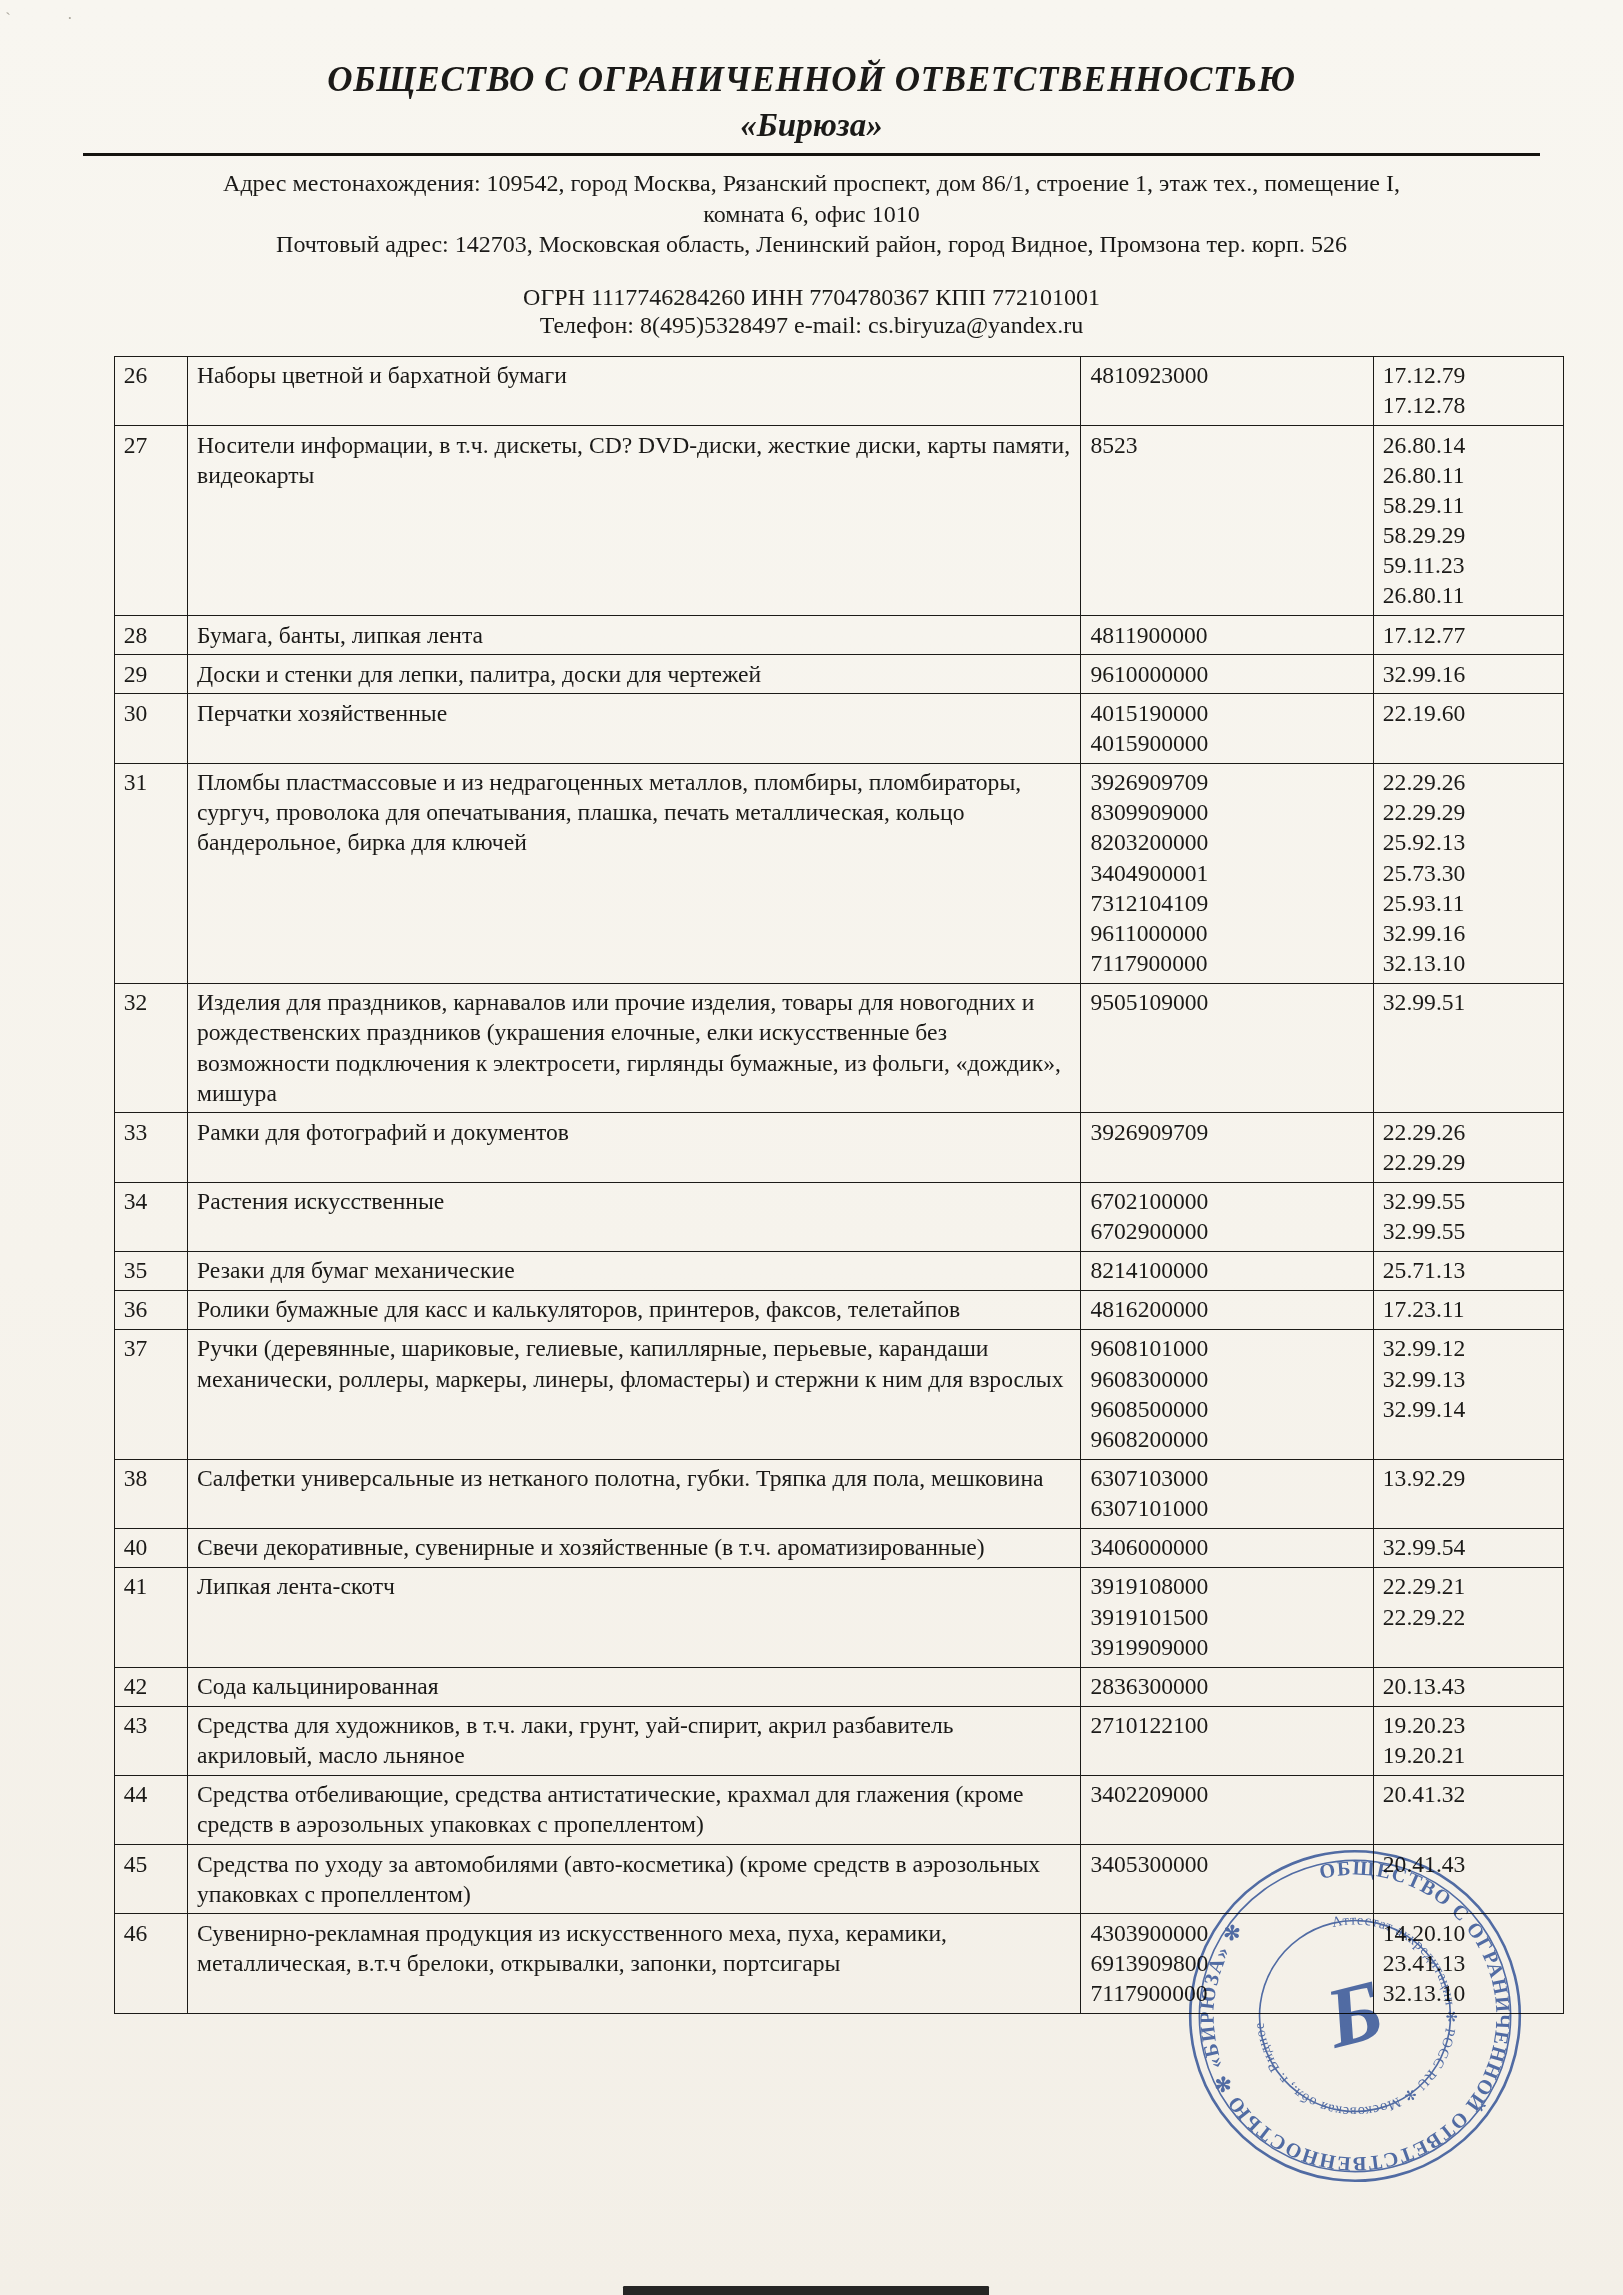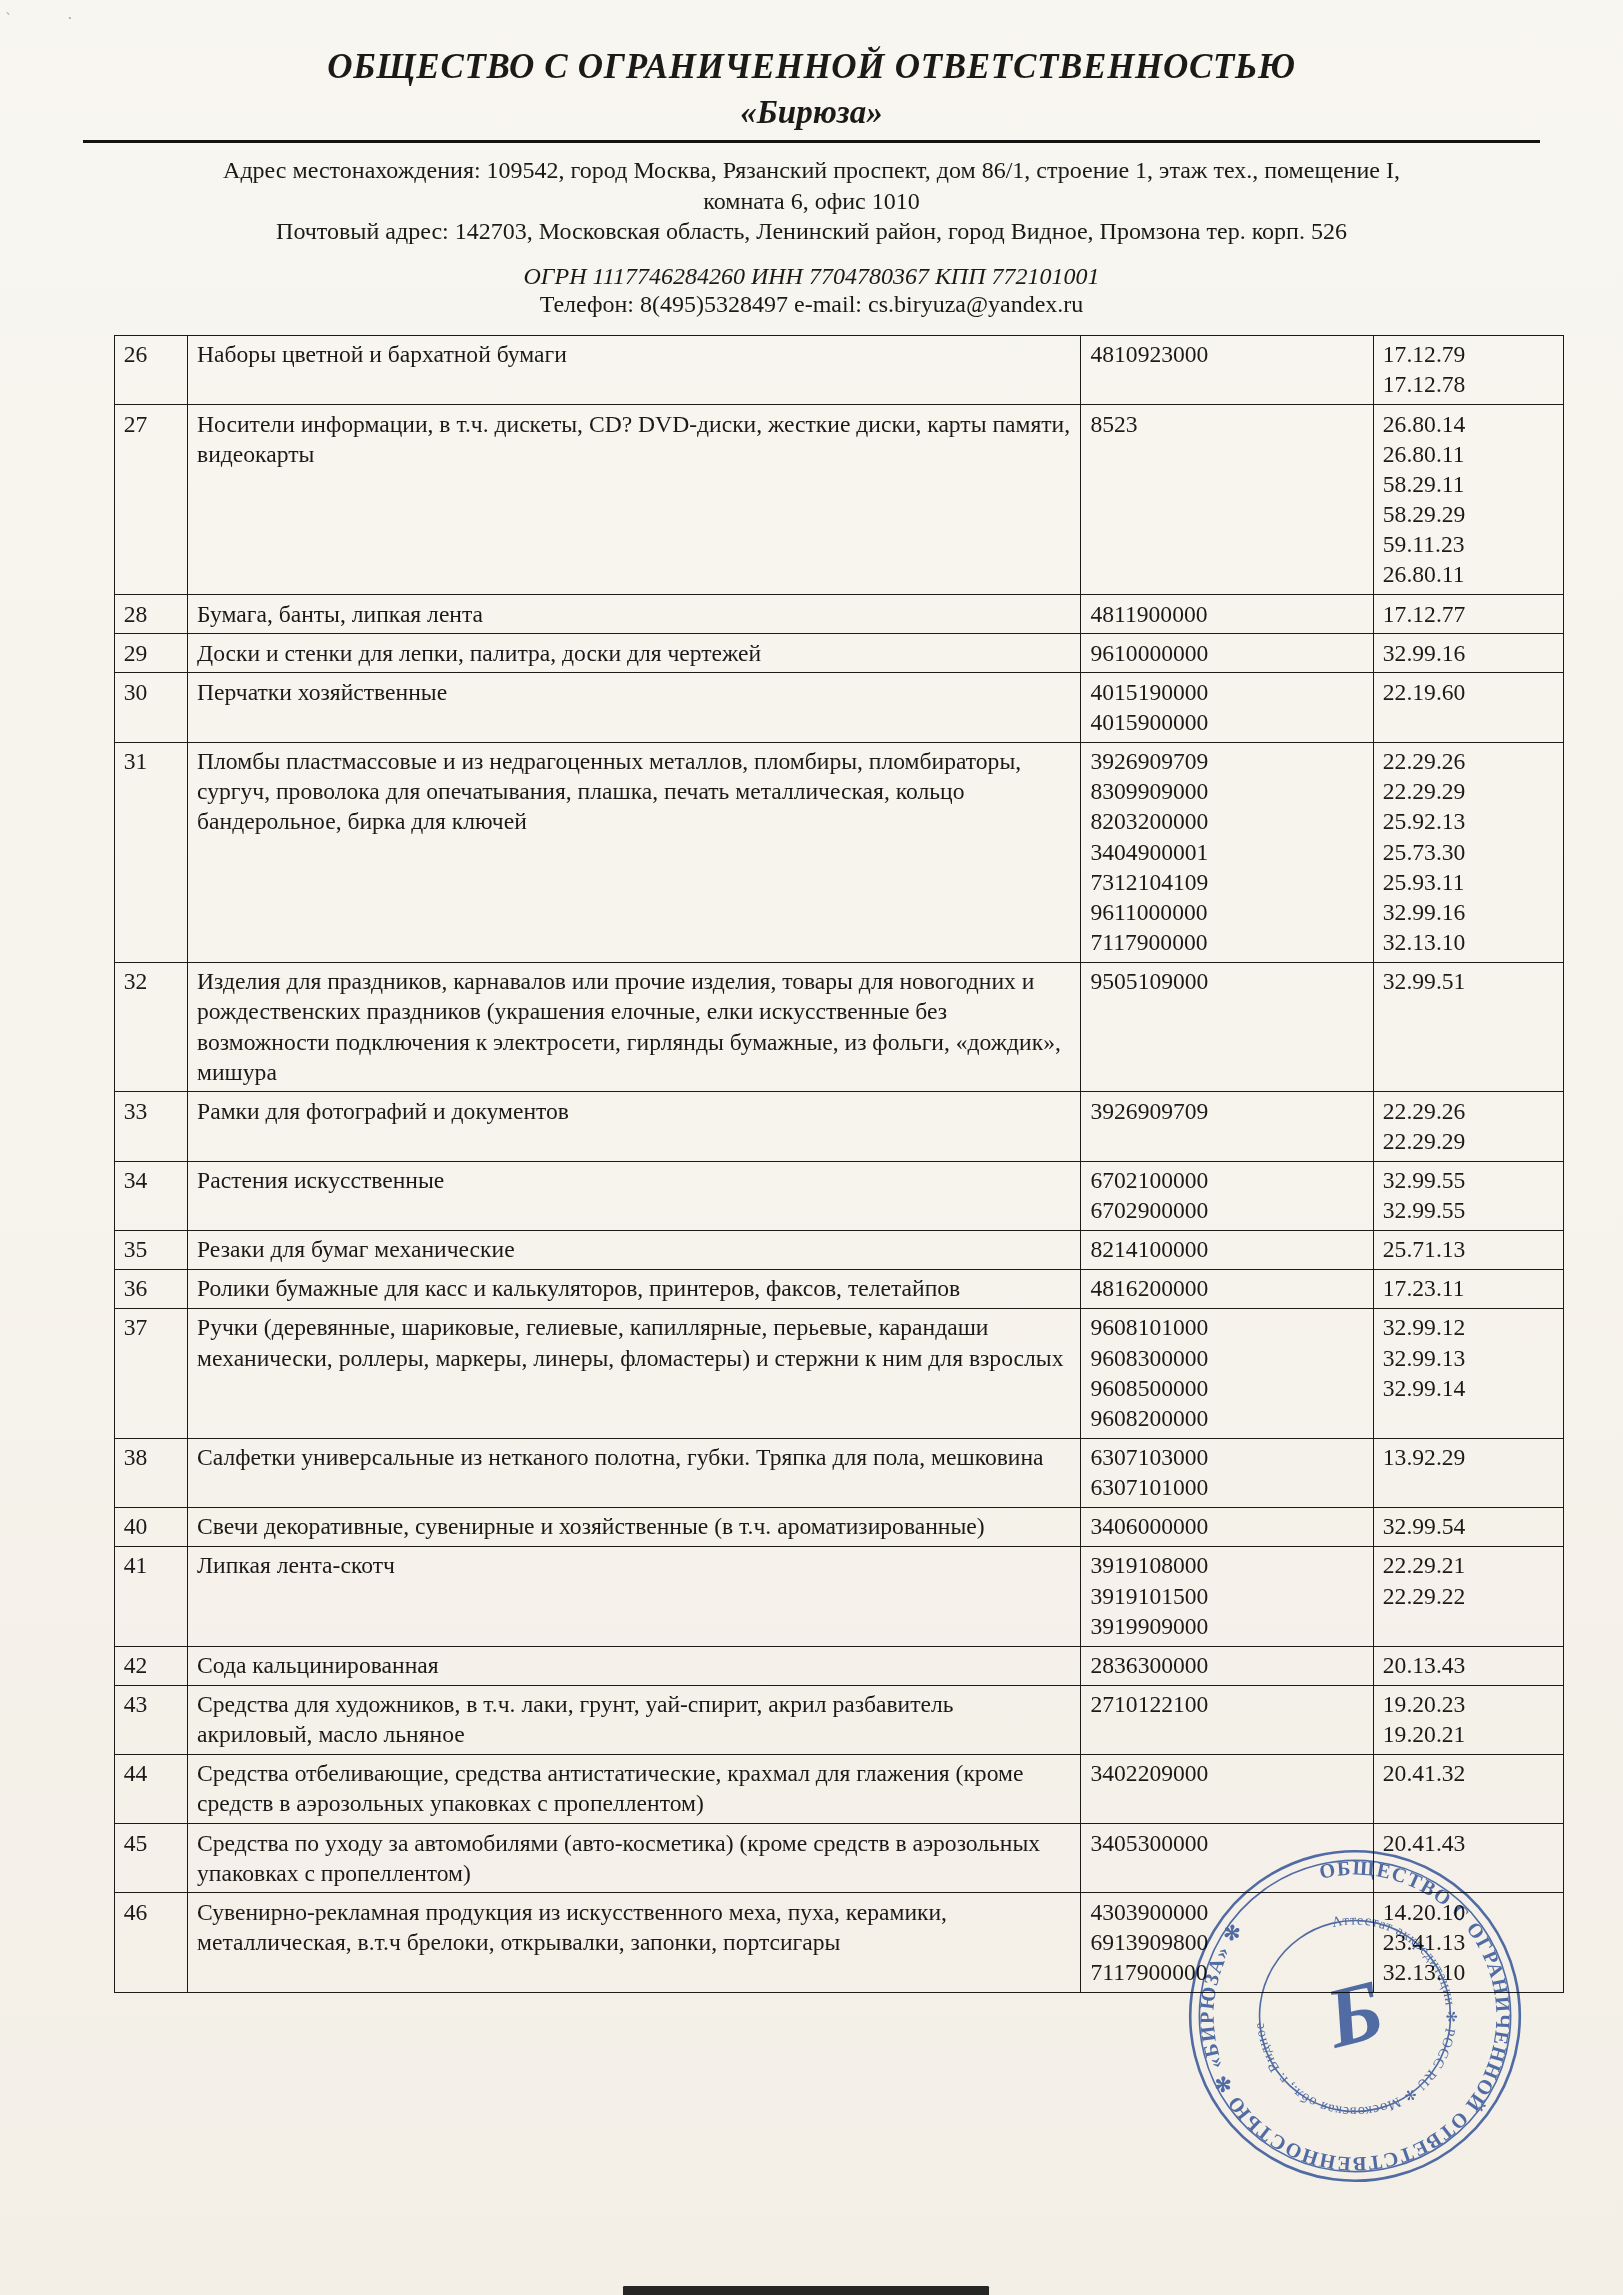--- a/index.html
+++ b/index.html
@@ -17,38 +17,38 @@
   }
   .scan-artifact-tl {
     position: absolute; top: 9.2px; left: 5.2px;
     color: #8a8578; font-size: 17px; letter-spacing: 26px;
     opacity: .7;
   }
   .scan-bar-bottom {
     position: absolute; bottom: 0; left: 623px; width: 366px; height: 9.2px;
     background: #101010; border-radius: 1.3px 1.3px 0 0; opacity: .9;
   }
-  .header { text-align: center; padding-top: 47px; }
+  .header { text-align: center; padding-top: 60px; }
   .org-type {
     font-size: 35px; font-weight: bold; font-style: italic;
     letter-spacing: 0.7px; margin: 0 0 6.5px 0;
   }
   .org-name {
     font-size: 33px; font-weight: bold; font-style: italic;
     margin: 0 0 9.2px 0;
   }
   .header-rule {
     width: 1457px; height: 3.3px; background: #14130f;
     margin: 0 auto 11.8px auto; border: none;
   }
   .addr {
     font-size: 24px; line-height: 1.28;
     max-width: 1263px; margin: 0 auto;
   }
-  .reg-line { font-size: 24px; margin-top: 16px; font-style: italic; }
+  .reg-line { font-size: 24px; margin-top: 24px; }
   .contact-line { font-size: 24px; margin-top: 1px; }
 
   .table-wrap { margin: 17px auto 0 auto; width: 1396px; }
   table.products {
     border-collapse: collapse; table-layout: fixed; width: 1396px;
     font-size: 23.6px; line-height: 1.28;
   }
   table.products td {
     border: 1.3px solid #1c1b18;
     vertical-align: top;

